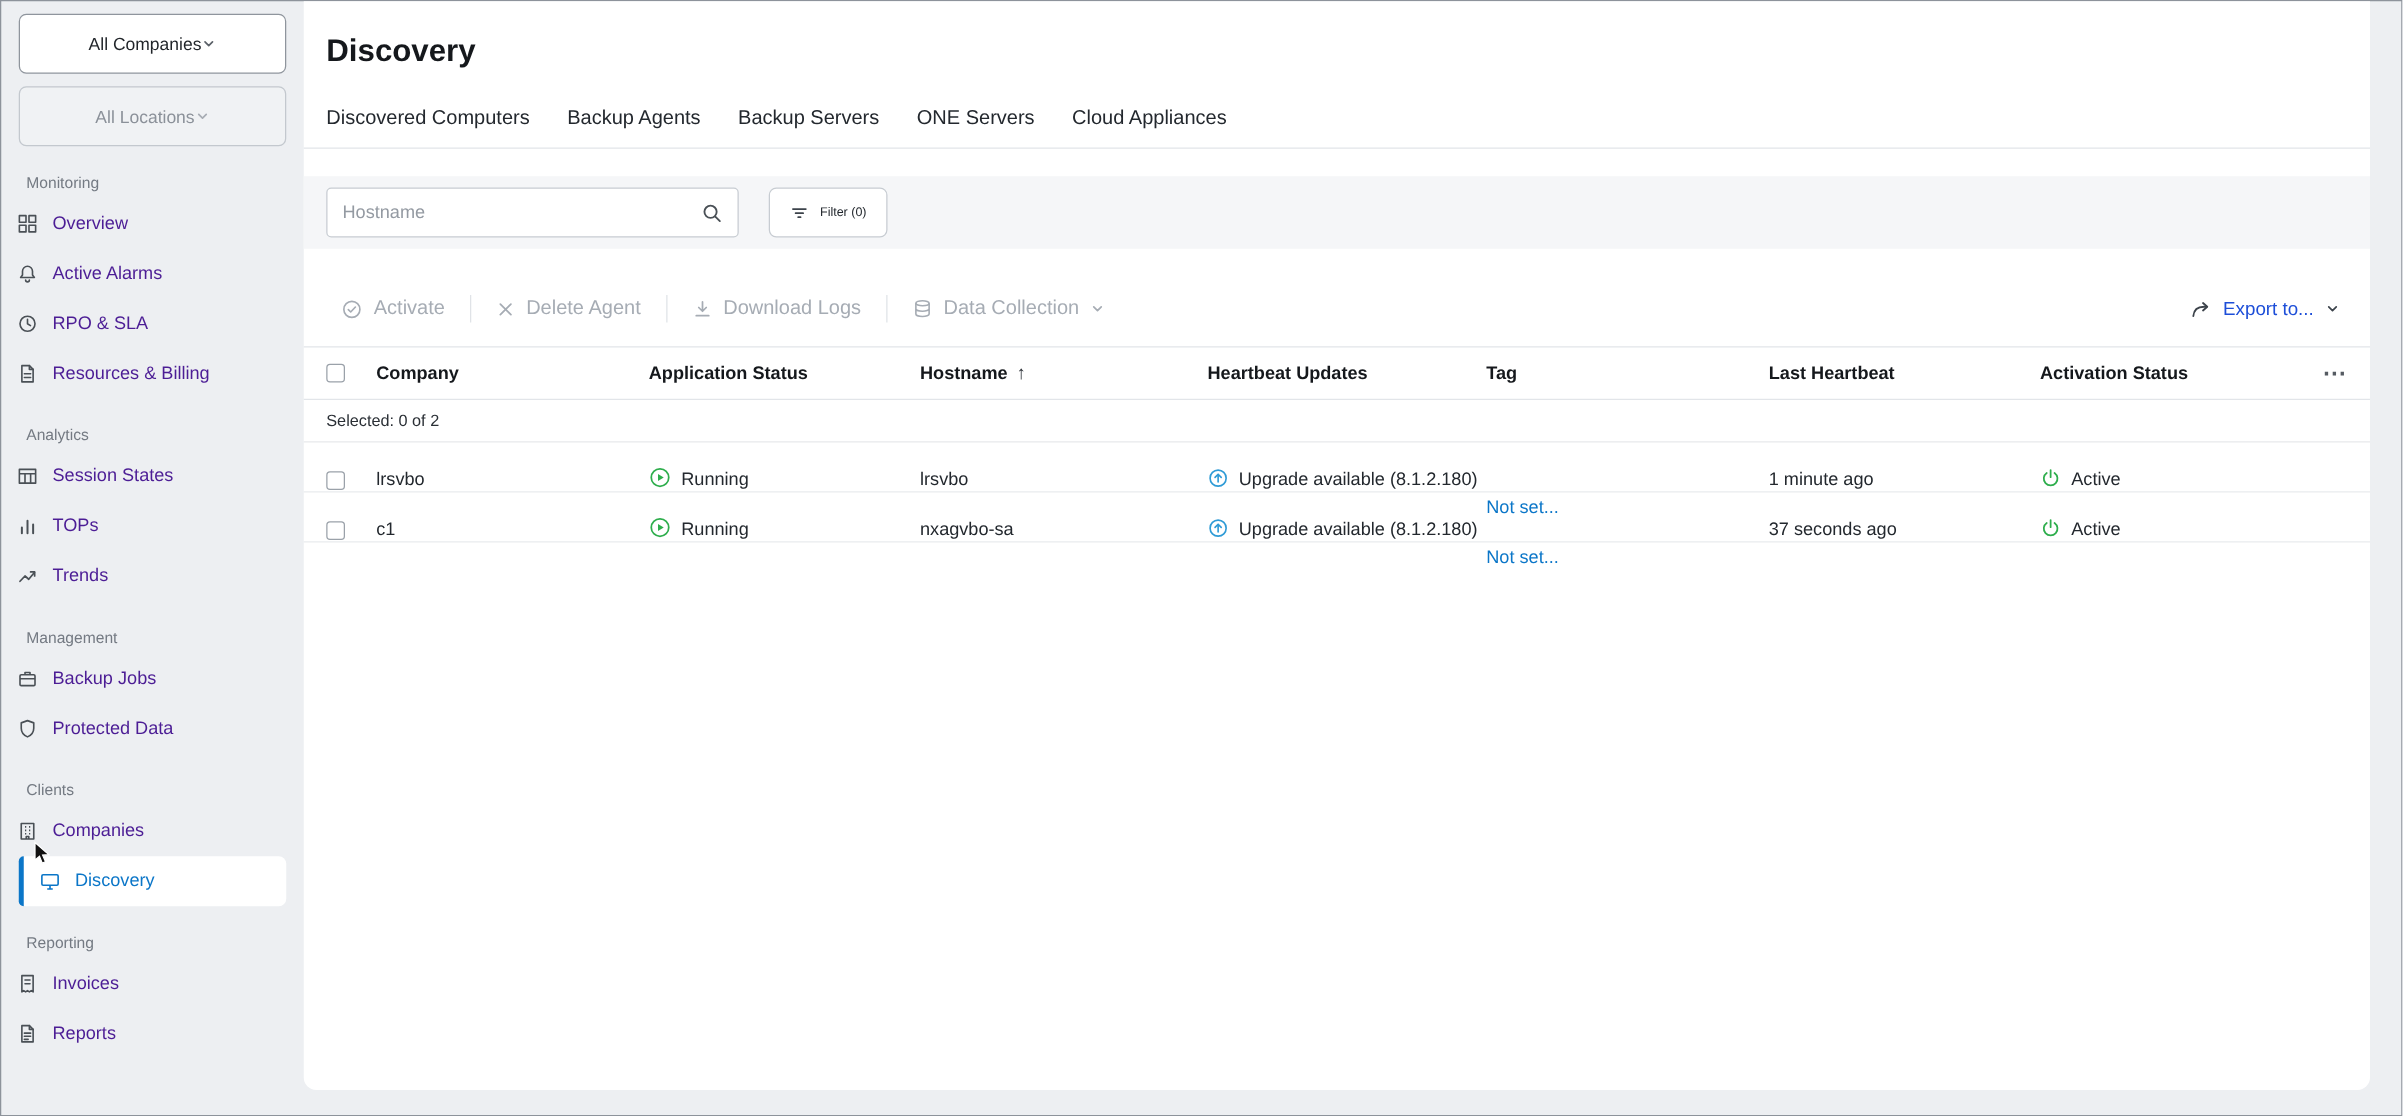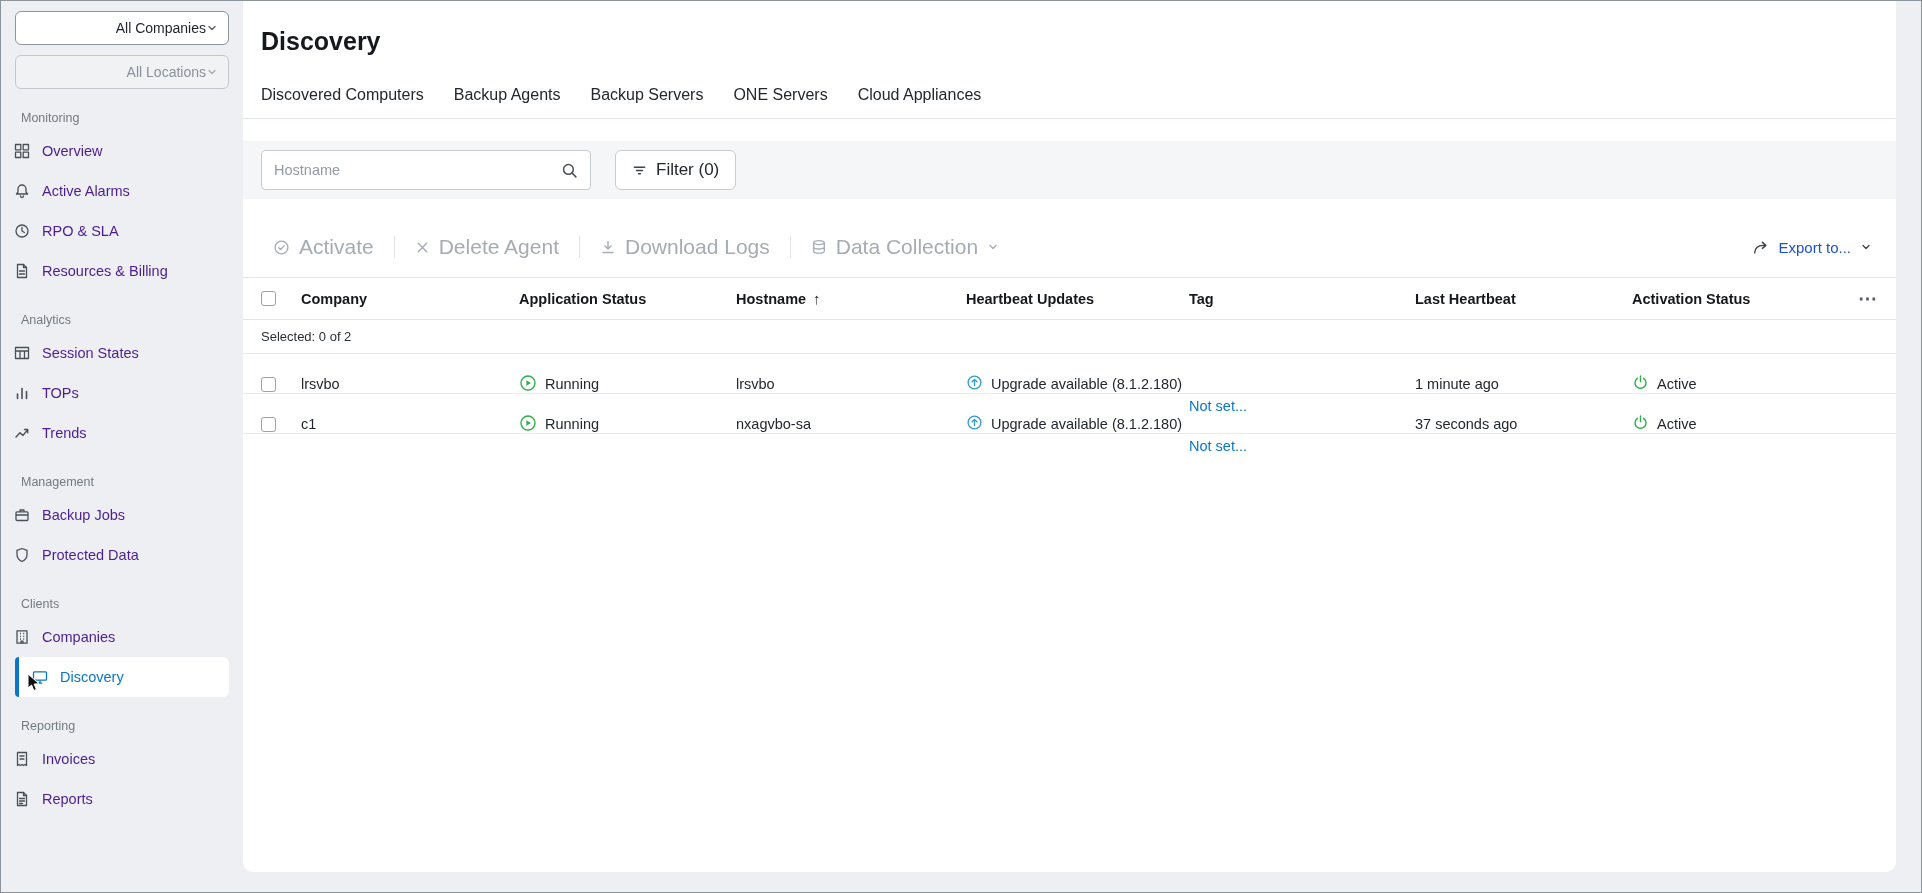--- a/index.html
+++ b/index.html
@@ -13,23 +13,23 @@
     width: 1922px; height: 893px;
     border: 1px solid #8d939b;
     display: flex;
     position: relative;
     background: #edeff2;
   }
 
   
   .sidebar { width: 242px; flex-shrink: 0; padding-top: 10px; position: relative; }
   .select {
-    margin: 0 14px 10px; height: 34px; background: #fff;
+    margin: 0 14px 10px; height: 48px; background: #fff;
     border: 1px solid #8f959d; border-radius: 6px;
-    display: flex; align-items: center; justify-content: flex-end;
+    display: flex; align-items: center; justify-content: center;
     padding: 0 10px; font-size: 14px; color: #1f2328; cursor: pointer;
   }
   .select.disabled { color: #8b9199; background: #f0f2f4; border-color: #c3c8ce; }
   .select .chev { color: #5b6168; display: flex; }
   .select.disabled .chev { color: #a8adb4; }
 
   .section-label { margin: 22px 20px 6px; font-size: 12.5px; color: #747a83; }
   .nav-item {
     height: 40px; display: flex; align-items: center; gap: 11px;
     padding-left: 12px; font-size: 14.5px; color: #4c1d95; cursor: pointer;
@@ -72,28 +72,28 @@
   }
   .search-box input {
     flex: 1; border: none; outline: none; font-size: 14.5px;
     font-family: "Liberation Sans", sans-serif; color: #23282e; background: transparent;
   }
   .search-box input::placeholder { color: #949aa2; }
   .search-box .icon { color: #4a5056; display: flex; cursor: pointer; }
   .filter-btn {
     height: 40px; background: #fff; border: 1px solid #c7ccd2; border-radius: 6px;
     display: flex; align-items: center; gap: 9px; padding: 0 16px;
-    font-size: 17px; color: #23282e; cursor: pointer; font-family: inherit;
+    font-size: 10px; color: #23282e; cursor: pointer; font-family: inherit;
   }
   .filter-btn .icon { color: #3c434b; display: flex; }
 
   .toolbar { display: flex; align-items: center; height: 60px; margin-top: 18px; padding: 0 24px 0 18px; }
   .tool-btn {
     display: flex; align-items: center; gap: 9px; padding: 0 12px;
-    font-size: 21px; color: #a6acb4; background: none; border: none;
+    font-size: 16px; color: #a6acb4; background: none; border: none;
     font-family: inherit; cursor: default;
   }
   .tool-btn .icon { display: flex; }
   .tool-divider { width: 1px; height: 22px; background: #e0e3e7; margin: 0 8px; }
   .export-btn {
     margin-left: auto; display: flex; align-items: center; gap: 9px;
     font-size: 15px; color: #1d4ed8; background: none; border: none;
     font-family: inherit; cursor: pointer;
   }
   .export-btn .icon { display: flex; color: #3c434b; }

